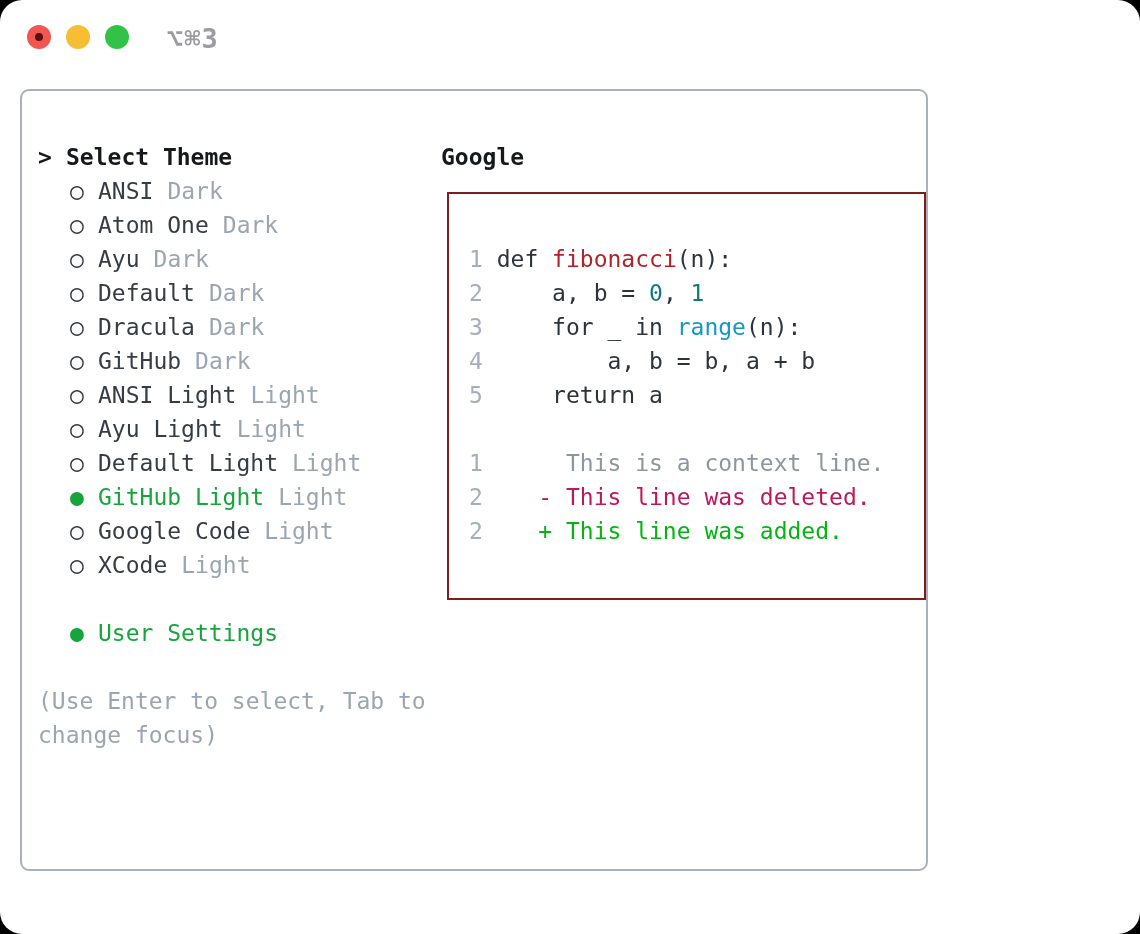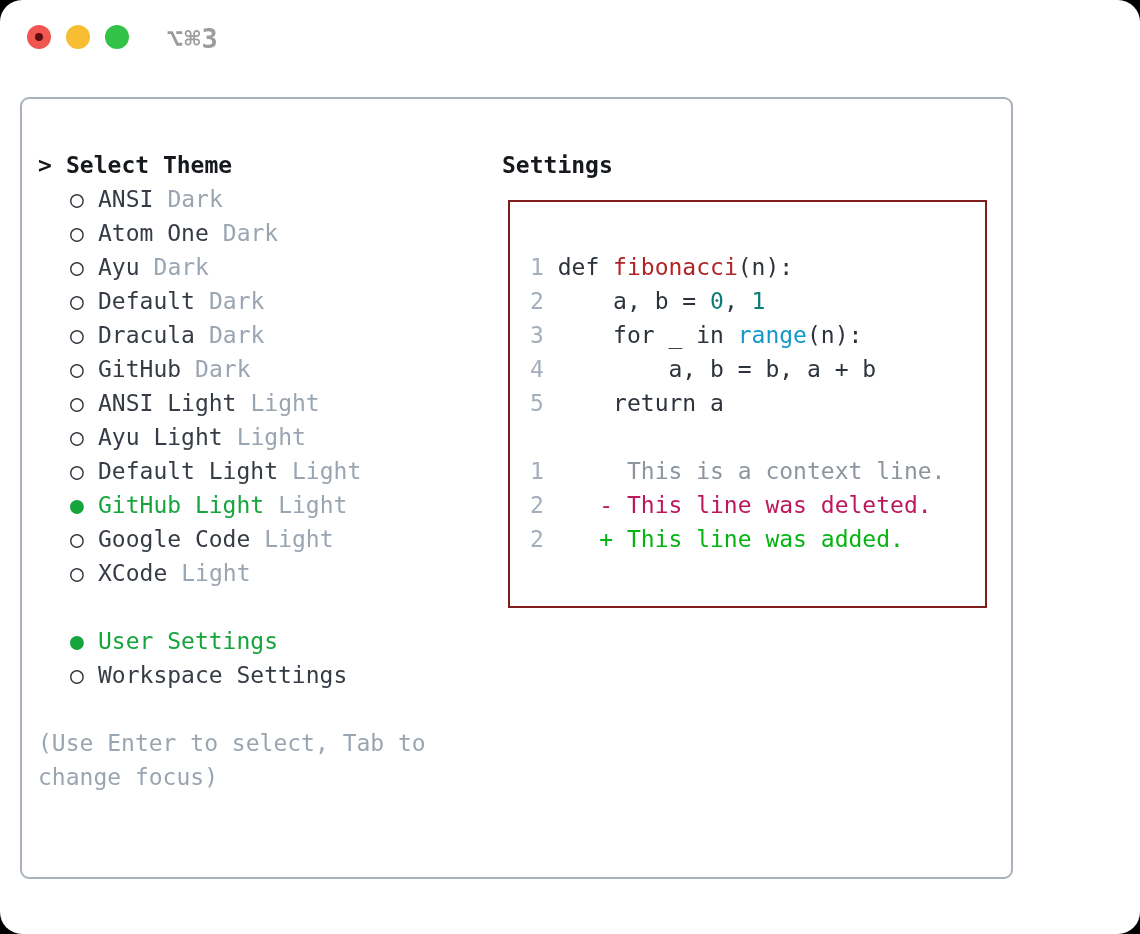--- a/index.html
+++ b/index.html
@@ -28,22 +28,22 @@
     content: ""; position: absolute; left: 8px; top: 8px;
     width: 8px; height: 8px; border-radius: 50%; background: #5c0e10;
   }
   .win-title {
     position: absolute; left: 167px; top: 23px;
     font-size: 27px; font-weight: bold; color: #9b9ba0; letter-spacing: 1px;
   }
 
   
   .panel {
-    position: absolute; left: 20px; top: 97px;
-    width: 993px; height: 782px;
+    position: absolute; left: 20px; top: 89px;
+    width: 908px; height: 782px;
     border: 2px solid #a9b1bc; border-radius: 9px;
     background: #fff;
     display: flex;
     padding: 49px 0 0 16px;
   }
   .left-col  { width: 464px; }
   .right-col { flex: 1; }
 
   .line { height: 34px; line-height: 34px; font-size: 23px; white-space: pre; }
   .spacer { height: 34px; }
@@ -105,30 +105,29 @@
         <div class="line row"><span class="bullet">○</span><span class="iname">ANSI Light</span><span class="suffix">Light</span></div>
         <div class="line row"><span class="bullet">○</span><span class="iname">Ayu Light</span><span class="suffix">Light</span></div>
         <div class="line row"><span class="bullet">○</span><span class="iname">Default Light</span><span class="suffix">Light</span></div>
         <div class="line row sel"><span class="bullet">●</span><span class="iname">GitHub Light</span><span class="suffix">Light</span></div>
         <div class="line row"><span class="bullet">○</span><span class="iname">Google Code</span><span class="suffix">Light</span></div>
         <div class="line row"><span class="bullet">○</span><span class="iname">XCode</span><span class="suffix">Light</span></div>
 
         <div class="spacer"></div>
 
         <div class="line row sel"><span class="bullet">●</span><span class="iname">User Settings</span></div>
-        <div class="line row"><span class="bullet">○</span><span class="iname">Workspace Settings</span></div>
 
         <div class="spacer"></div>
 
         <div class="line help">(Use Enter to select, Tab to</div>
         <div class="line help">change focus)</div>
       </div>
 
       <div class="right-col">
-        <div class="line preview-title">Settings</div>
+        <div class="line preview-title">Google</div>
 
         <div class="preview-box">
           <div class="cline"><span class="ln">1</span><span class="c-code"> def </span><span class="c-fn">fibonacci</span><span class="c-code">(n):</span></div>
           <div class="cline"><span class="ln">2</span><span class="c-code">     a, b = </span><span class="c-num">0</span><span class="c-code">, </span><span class="c-num">1</span></div>
           <div class="cline"><span class="ln">3</span><span class="c-code">     for _ in </span><span class="c-blue">range</span><span class="c-code">(n):</span></div>
           <div class="cline"><span class="ln">4</span><span class="c-code">         a, b = b, a + b</span></div>
           <div class="cline"><span class="ln">5</span><span class="c-code">     return a</span></div>
 
           <div class="cline"></div>
 

